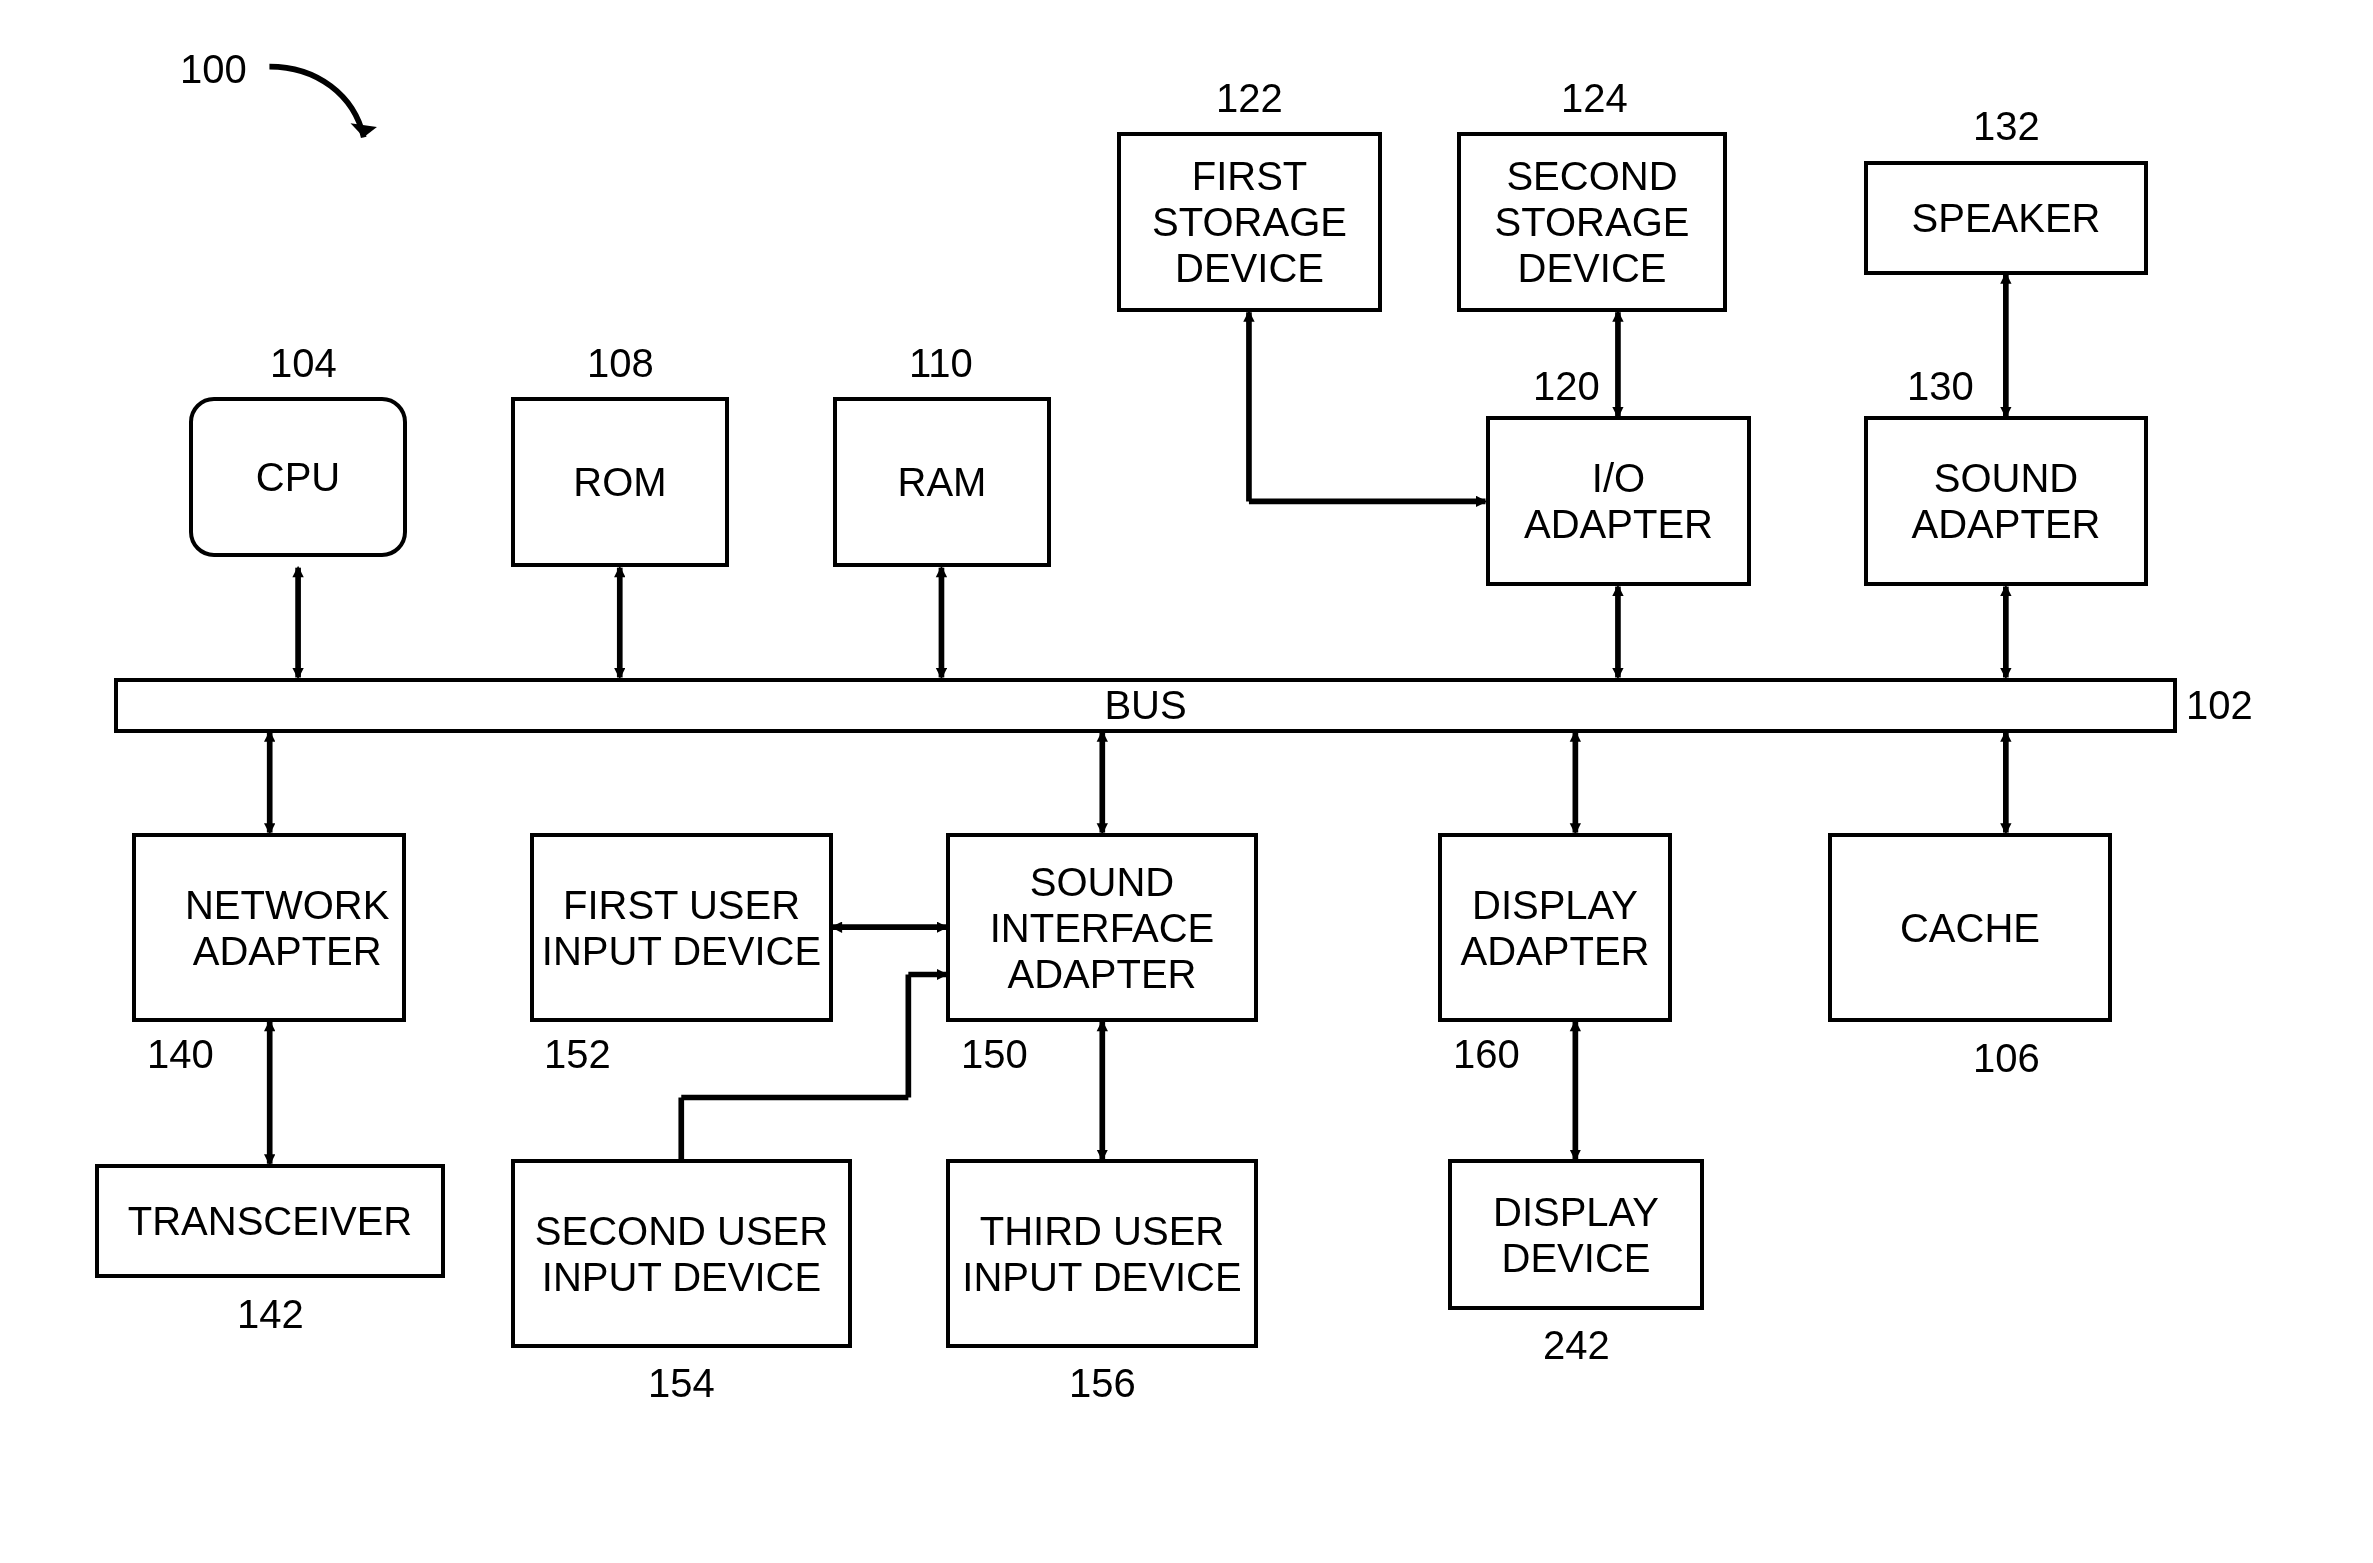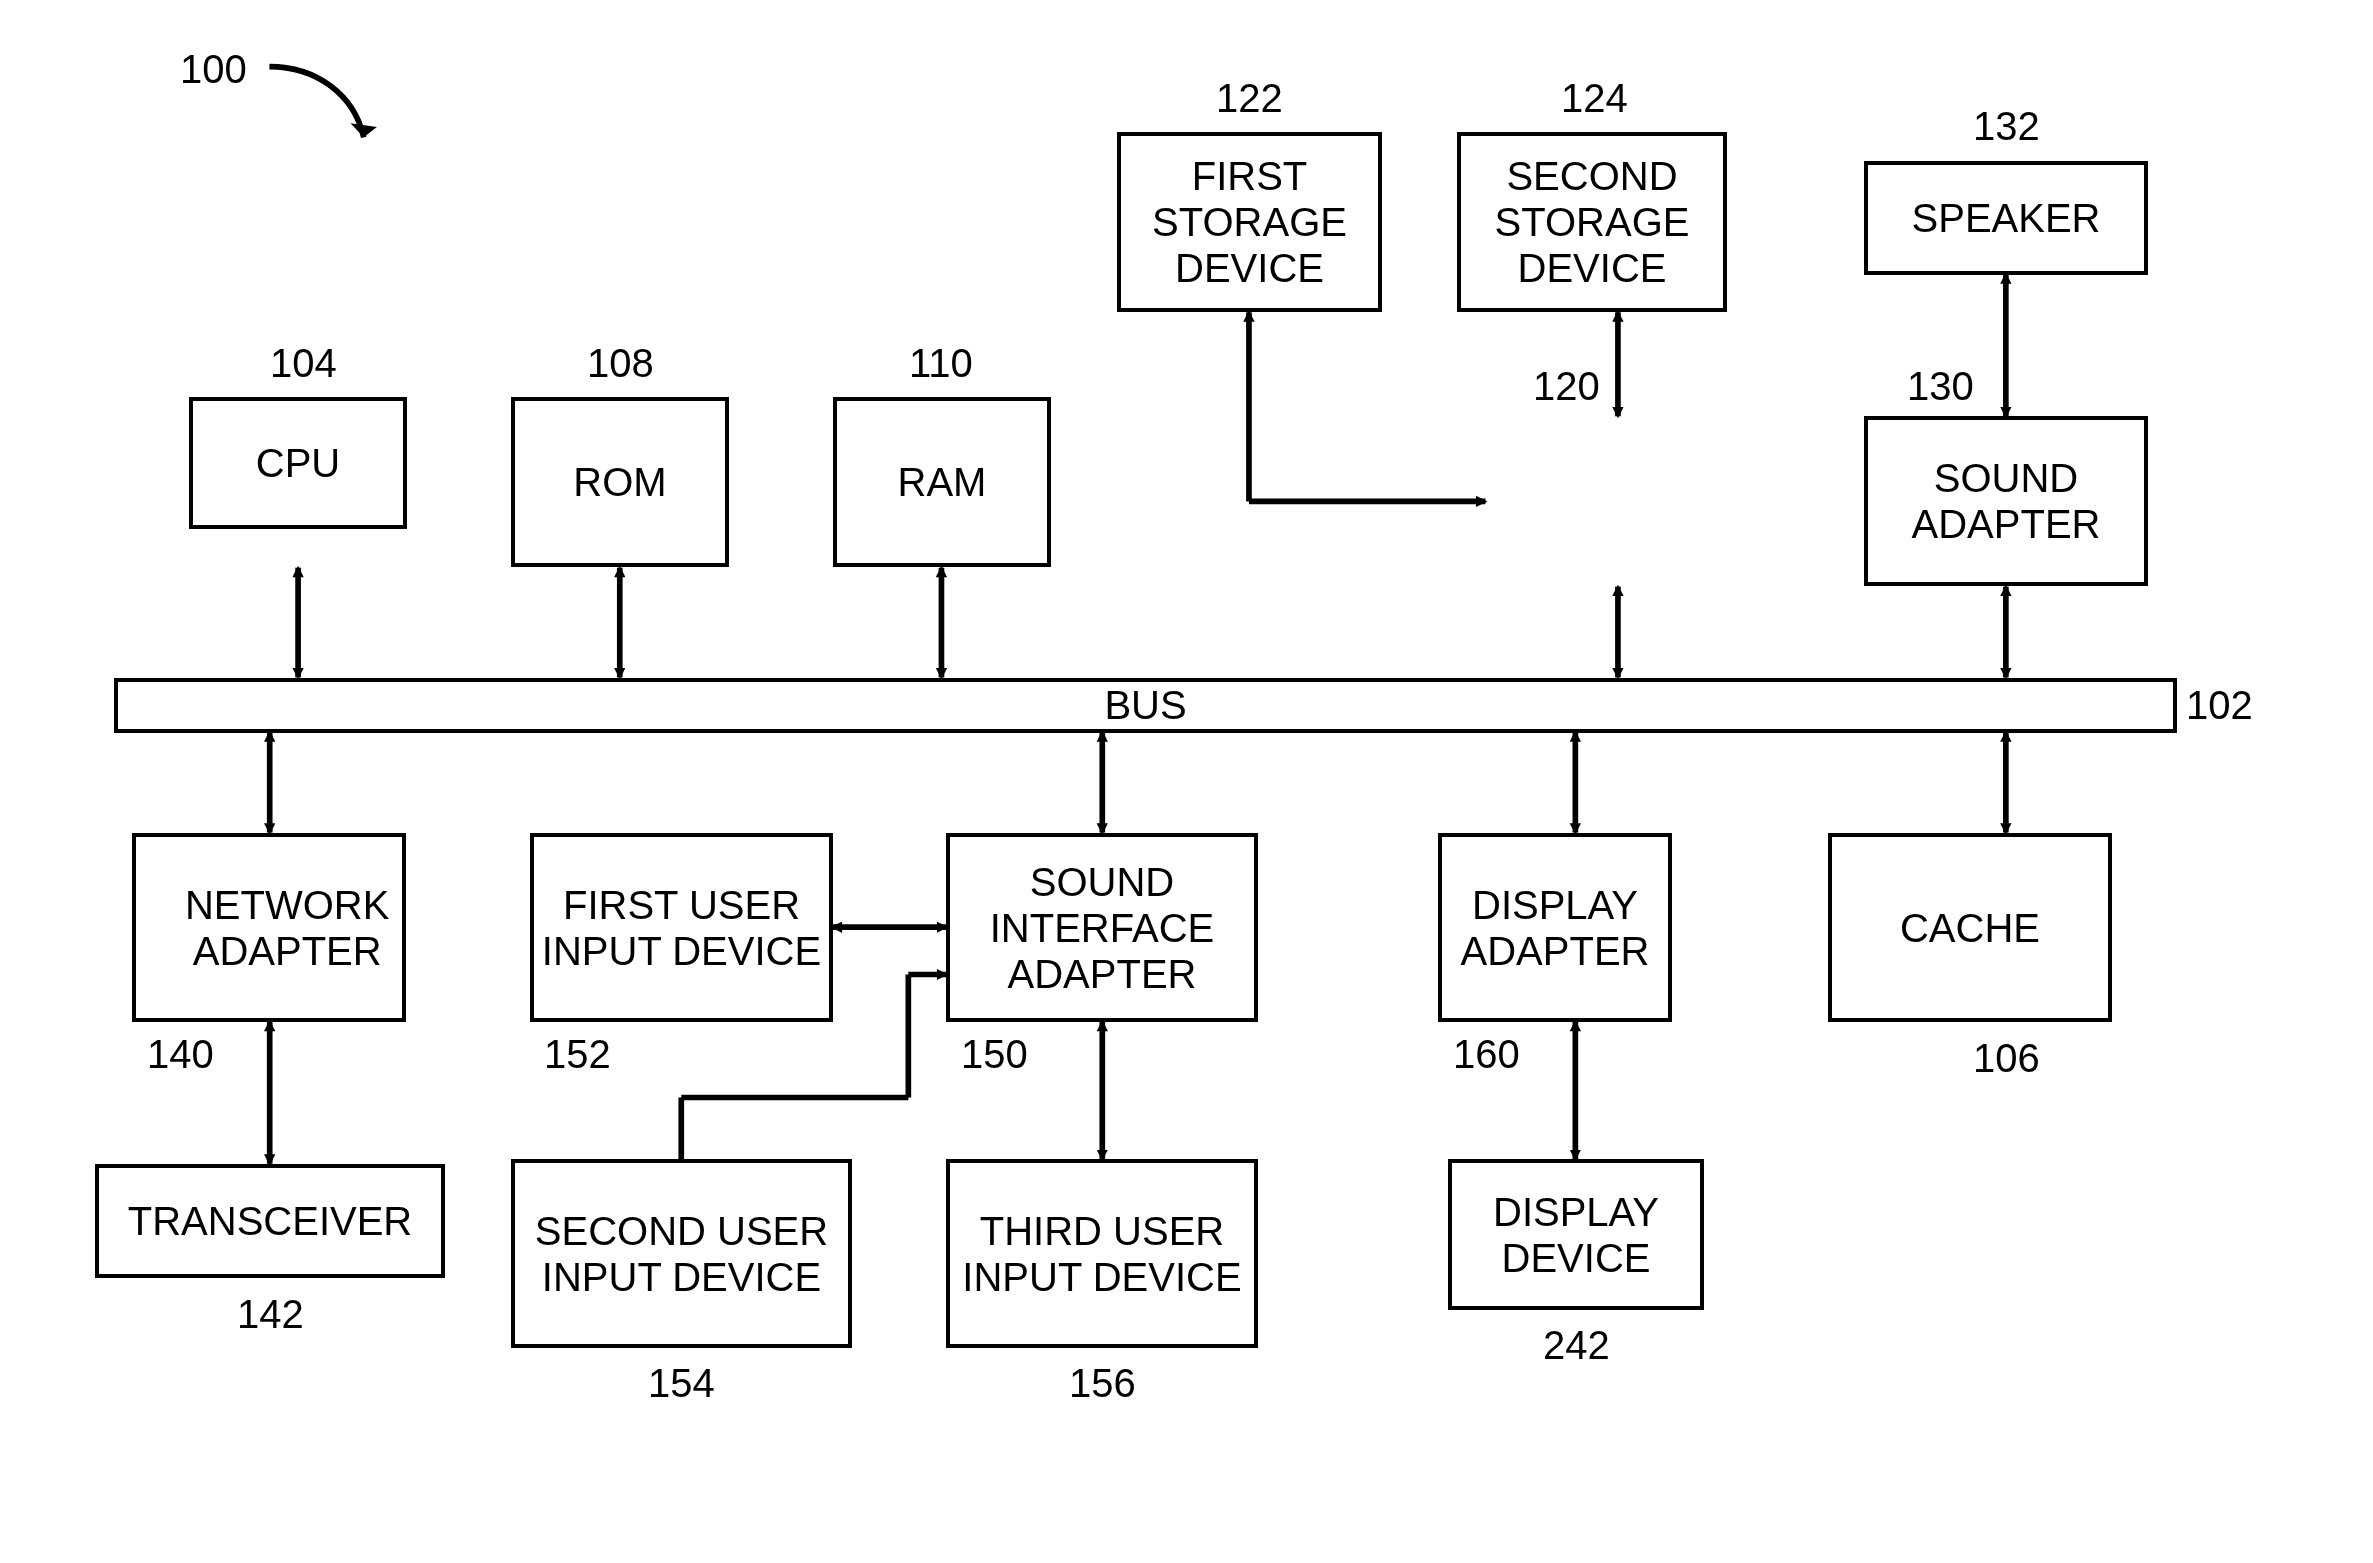--- a/index.html
+++ b/index.html
@@ -70,21 +70,21 @@
   <svg class="arrow-curve" style="left:260px; top:57px; width:132px; height:104px;" viewBox="0 0 140 110">
     <path d="M10 10 C 60 10, 100 40, 110 85" stroke="#000" stroke-width="6" fill="none"></path>
     <polygon points="110,85 96,70 124,74" fill="#000"></polygon>
   </svg>
 
   <div class="bus" style="left:114px; top:678px; width:2063px; height:55px;">
     <span>BUS</span>
   </div>
   <div class="ref" style="left:2186px; top:683px;">102</div>
 
-  <div class="box" style="left:189px; top:397px; width:218px; height:132px;">
+  <div class="box" style="left:189px; top:397px; width:218px; height:160px;border-radius:25px;">
     <span>CPU</span>
   </div>
   <div class="ref" style="left:270px; top:341px;">104</div>
 
   <div class="box" style="left:511px; top:397px; width:218px; height:170px;">
     <span>ROM</span>
   </div>
   <div class="ref" style="left:587px; top:341px;">108</div>
 
   <div class="box" style="left:833px; top:397px; width:218px; height:170px;">
@@ -100,20 +100,23 @@
   <div class="box" style="left:1457px; top:132px; width:270px; height:180px;">
     <span>SECOND STORAGE DEVICE</span>
   </div>
   <div class="ref" style="left:1561px; top:76px;">124</div>
 
   <div class="box" style="left:1864px; top:161px; width:284px; height:114px;">
     <span>SPEAKER</span>
   </div>
   <div class="ref" style="left:1973px; top:104px;">132</div>
 
+  <div class="box" style="left:1486px; top:416px; width:265px; height:170px;">
+    <span>I/O ADAPTER</span>
+  </div>
   <div class="ref" style="left:1533px; top:364px;">120</div>
 
   <div class="box" style="left:1864px; top:416px; width:284px; height:170px;">
     <span>SOUND ADAPTER</span>
   </div>
   <div class="ref" style="left:1907px; top:364px;">130</div>
 
   <div class="box" style="left:132px; top:833px; width:274px; height:189px;padding-left:44px;">
     <span>NETWORK ADAPTER</span>
   </div>

